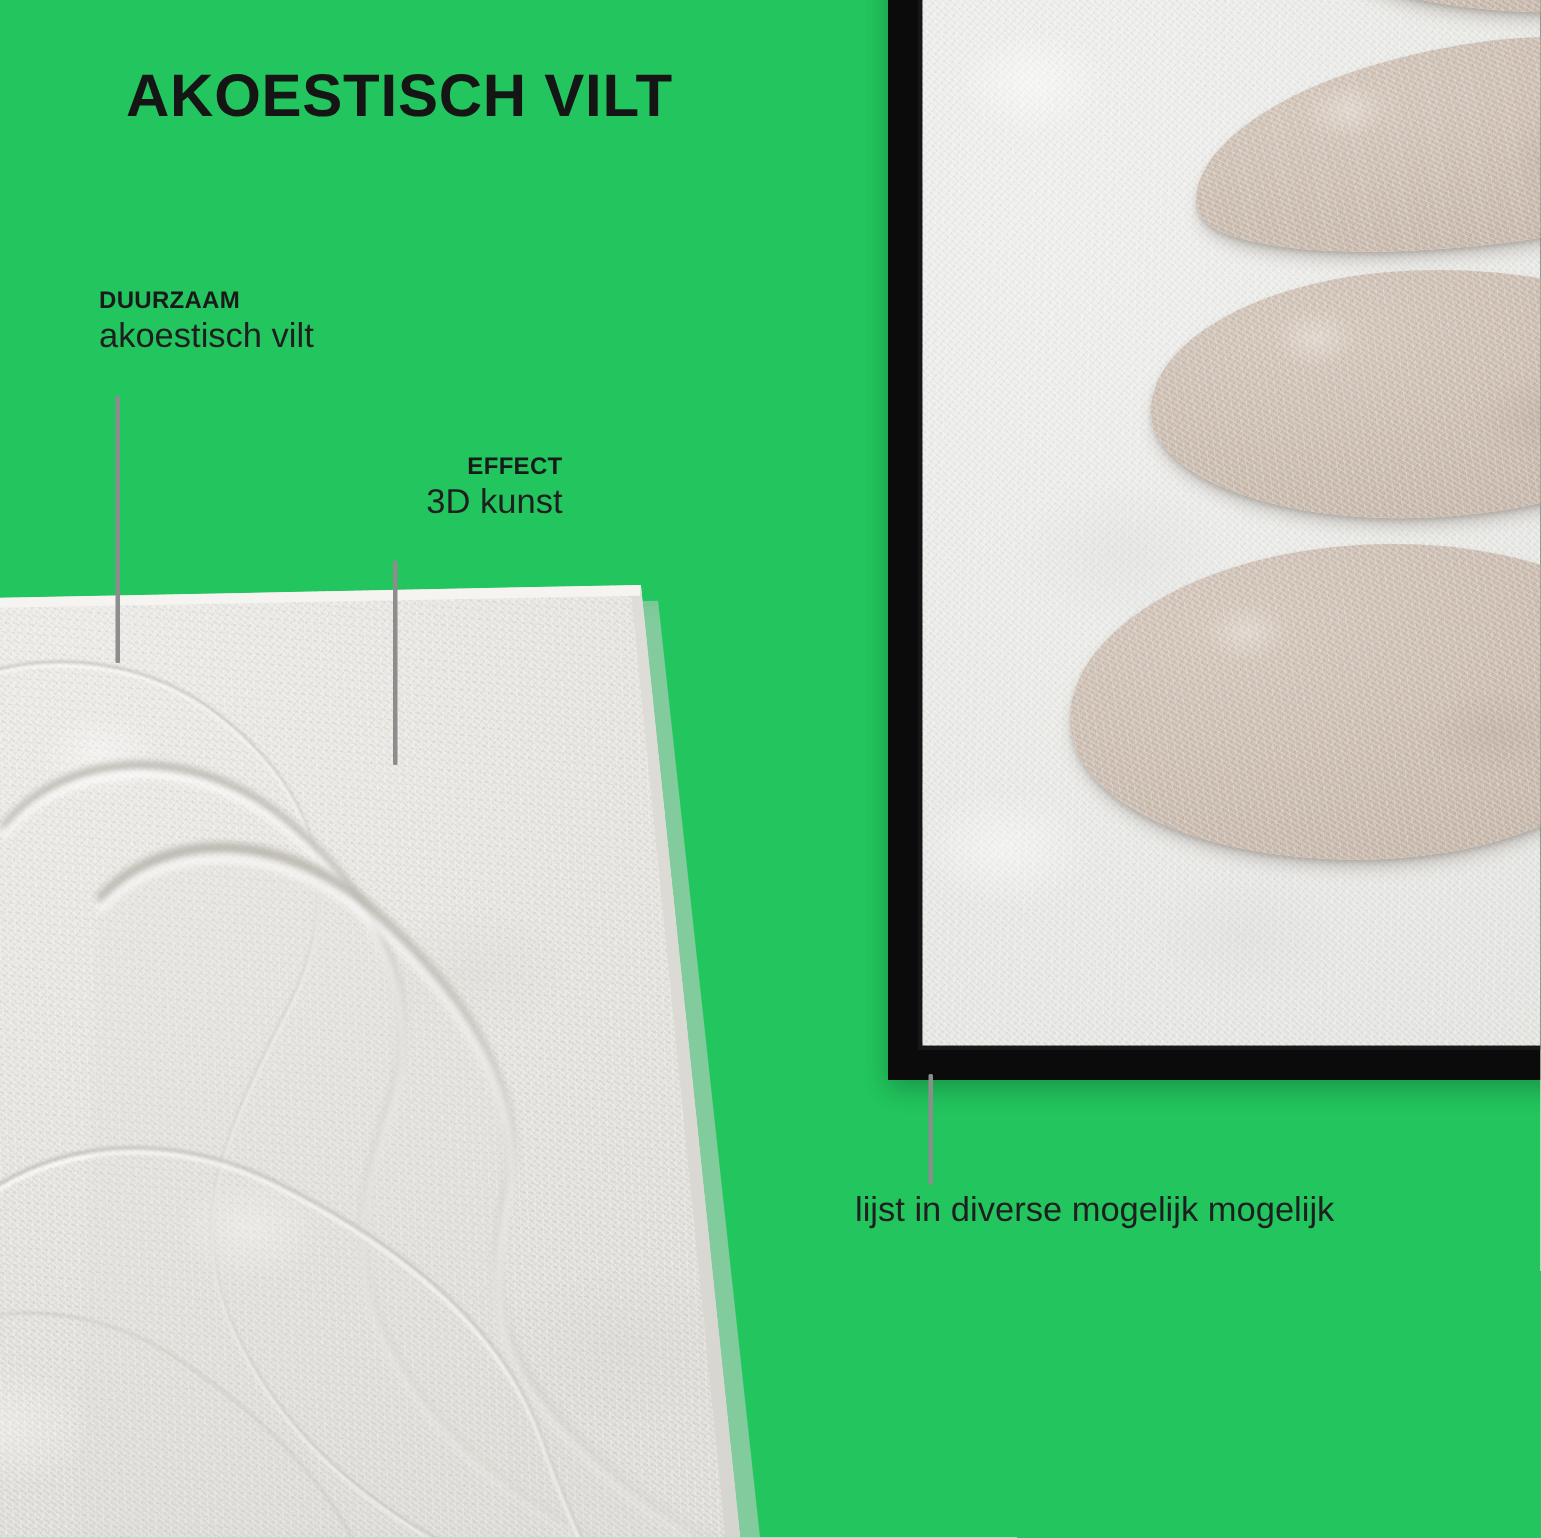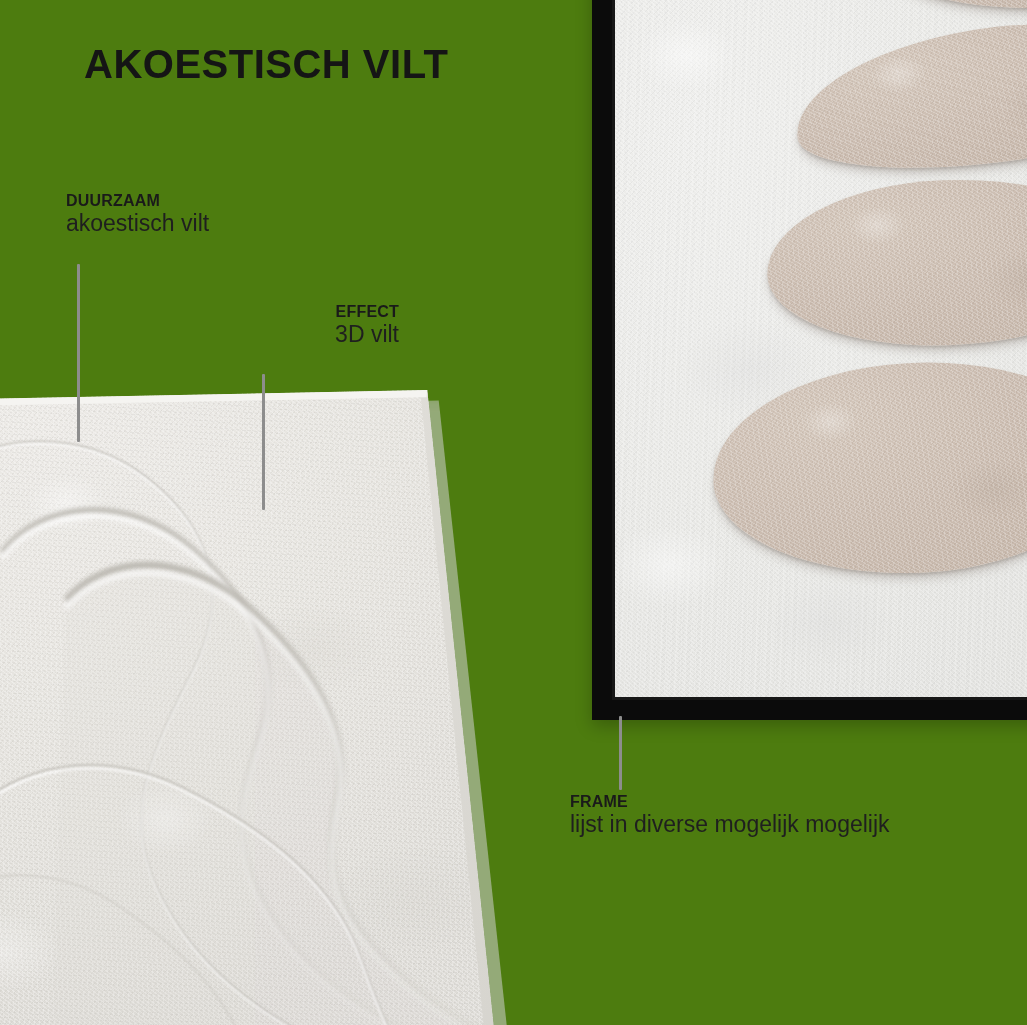--- a/index.html
+++ b/index.html
@@ -6,21 +6,21 @@
   * { margin:0; padding:0; box-sizing:border-box; }
   html,body{
     width:1027px; height:1025px;
     background:#ffffff;
     font-family:"Liberation Sans", sans-serif;
     overflow:hidden;
   }
   #stage{
     position:relative;
     width:1027px; height:1025px;
-    background:#4d7c0f;
+    background:#22c55e;
     overflow:hidden;
     text-decoration:underline;
   }
 
   
   .title{
     position:absolute;
     left:84px; top:44px;
     font-size:40px;
     font-weight:bold;
@@ -40,21 +40,21 @@
     letter-spacing:0.2px;
     white-space:nowrap;
   }
   .callout .sub{
     font-size:23px;
     font-weight:normal;
     color:#1f1f1f;
     line-height:1.18;
     white-space:nowrap;
   }
-  .callout.right-al{ text-align:right;margin-left:24px; }
+  .callout.right-al{ text-align:right; }
 
   #callout-duurzaam{ left:66px; top:192px; }
   #callout-effect{ left:0px; top:303px; width:375px; text-align:right; }
   #callout-frame{ left:570px; top:793px; }
 
   
   .leader{
     position:absolute;
     width:3px;
     background:#8d8d8d;
@@ -307,21 +307,20 @@
   <div class="leader" id="leader-effect"></div>
   <div class="leader" id="leader-frame"></div>
 
   <div class="callout" id="callout-duurzaam">
     <div class="head">DUURZAAM</div>
     <div class="sub">akoestisch vilt</div>
   </div>
 
   <div class="callout right-al" id="callout-effect">
     <div class="head">EFFECT</div>
-    <div class="sub">3D vilt</div>
+    <div class="sub">3D kunst</div>
   </div>
 
   <div class="callout" id="callout-frame">
-    <div class="head">FRAME</div>
     <div class="sub">lijst in diverse mogelijk mogelijk</div>
   </div>
 
 </div>
 
 </body></html>

